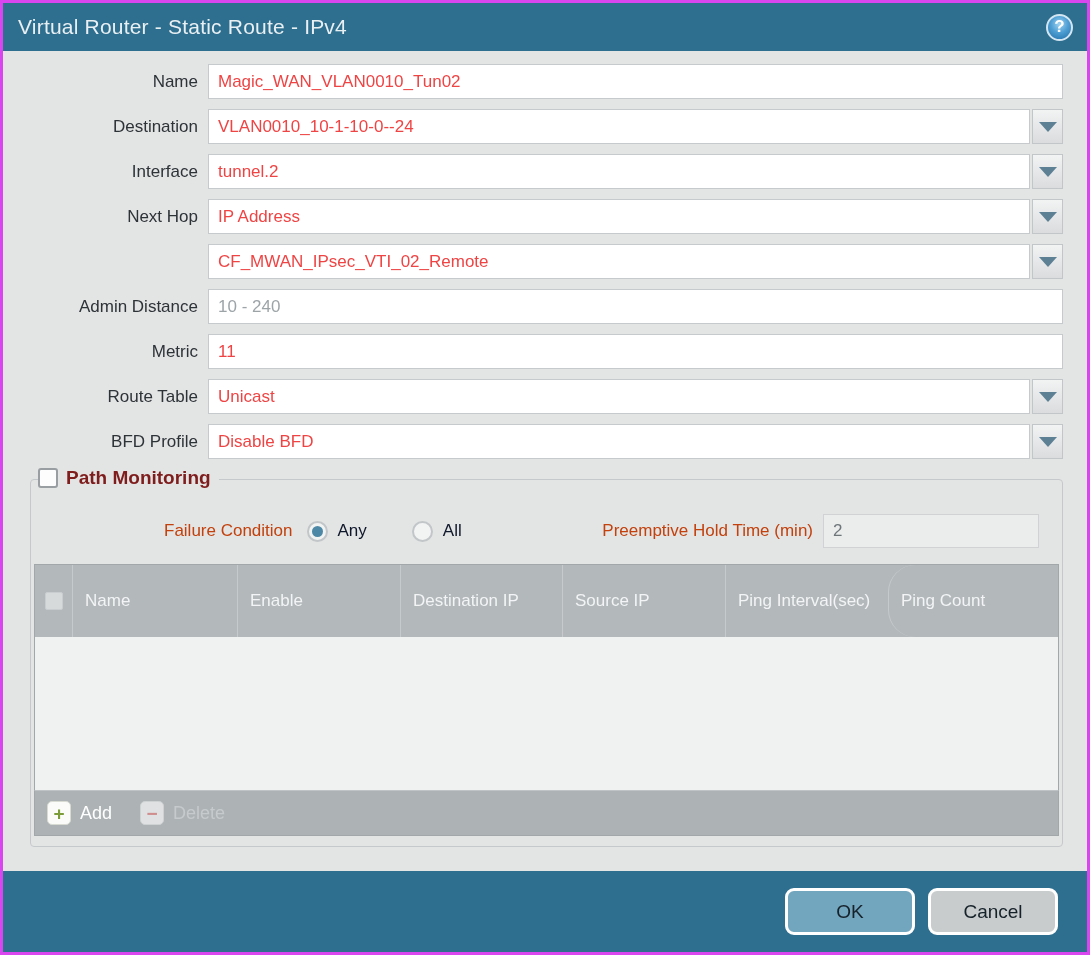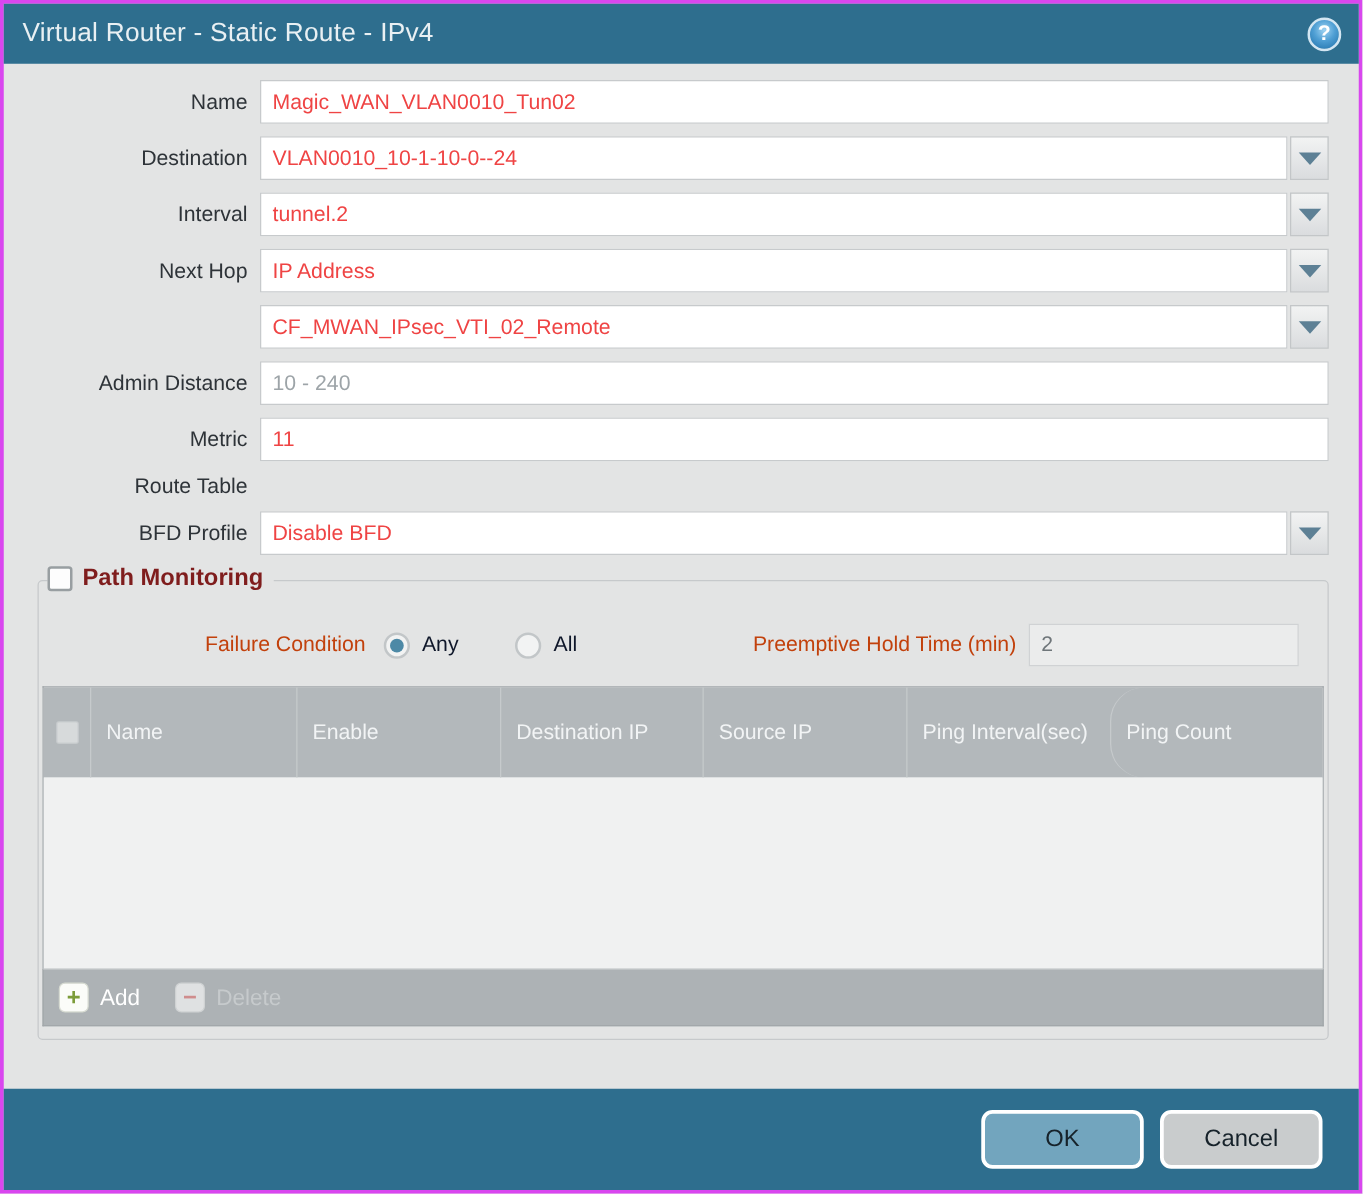--- a/index.html
+++ b/index.html
@@ -186,21 +186,21 @@
       <div class="form-label">Destination</div>
       <div class="field-wrap">
         <input class="text-input" type="text" value="VLAN0010_10-1-10-0--24" style="">
         <div class="dd-btn">
           <div class="dd-tri"></div>
         </div>
       </div>
     </div>
 
     <div class="form-row">
-      <div class="form-label">Interval</div>
+      <div class="form-label">Interface</div>
       <div class="field-wrap">
         <input class="text-input" type="text" value="tunnel.2" style="">
         <div class="dd-btn">
           <div class="dd-tri"></div>
         </div>
       </div>
     </div>
 
     <div class="form-row">
       <div class="form-label">Next Hop</div>
@@ -231,20 +231,26 @@
 
     <div class="form-row">
       <div class="form-label">Metric</div>
       <div class="field-wrap">
         <input class="text-input" type="text" value="11" style="">
       </div>
     </div>
 
     <div class="form-row">
       <div class="form-label">Route Table</div>
+      <div class="field-wrap">
+        <input class="text-input" type="text" value="Unicast" style="">
+        <div class="dd-btn">
+          <div class="dd-tri"></div>
+        </div>
+      </div>
     </div>
 
     <div class="form-row">
       <div class="form-label">BFD Profile</div>
       <div class="field-wrap">
         <input class="text-input" type="text" value="Disable BFD" style="">
         <div class="dd-btn">
           <div class="dd-tri"></div>
         </div>
       </div>

